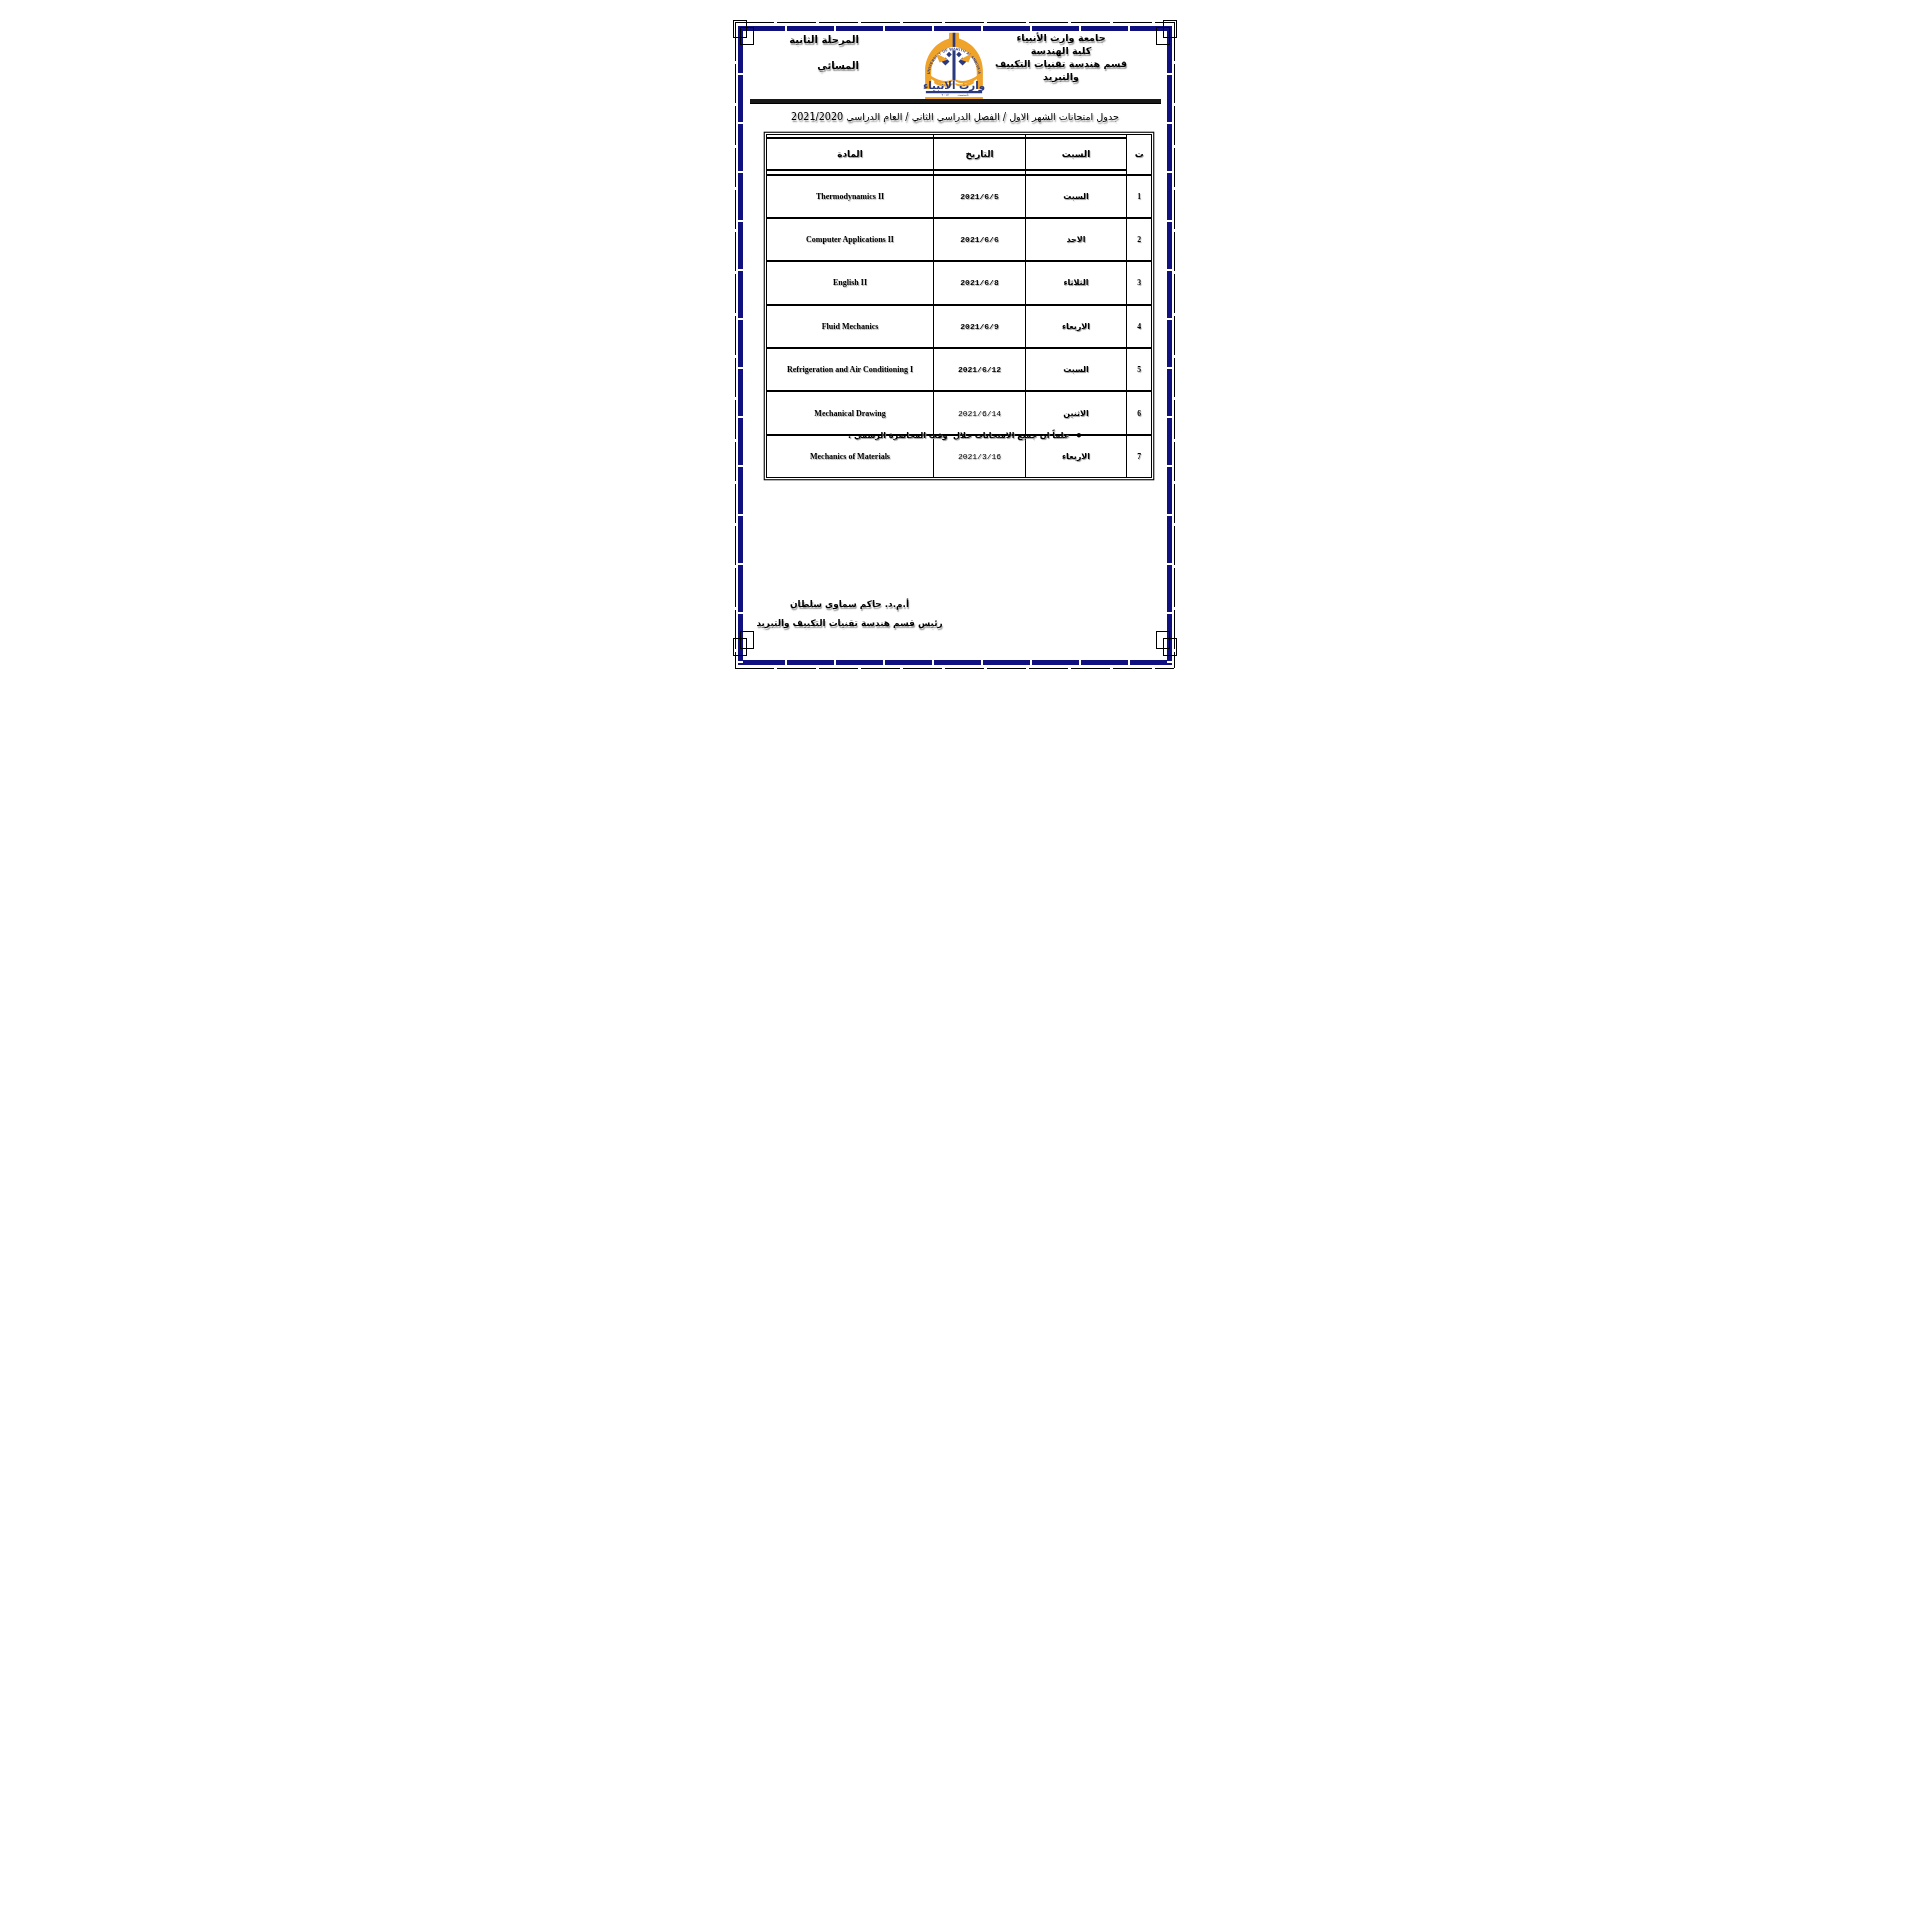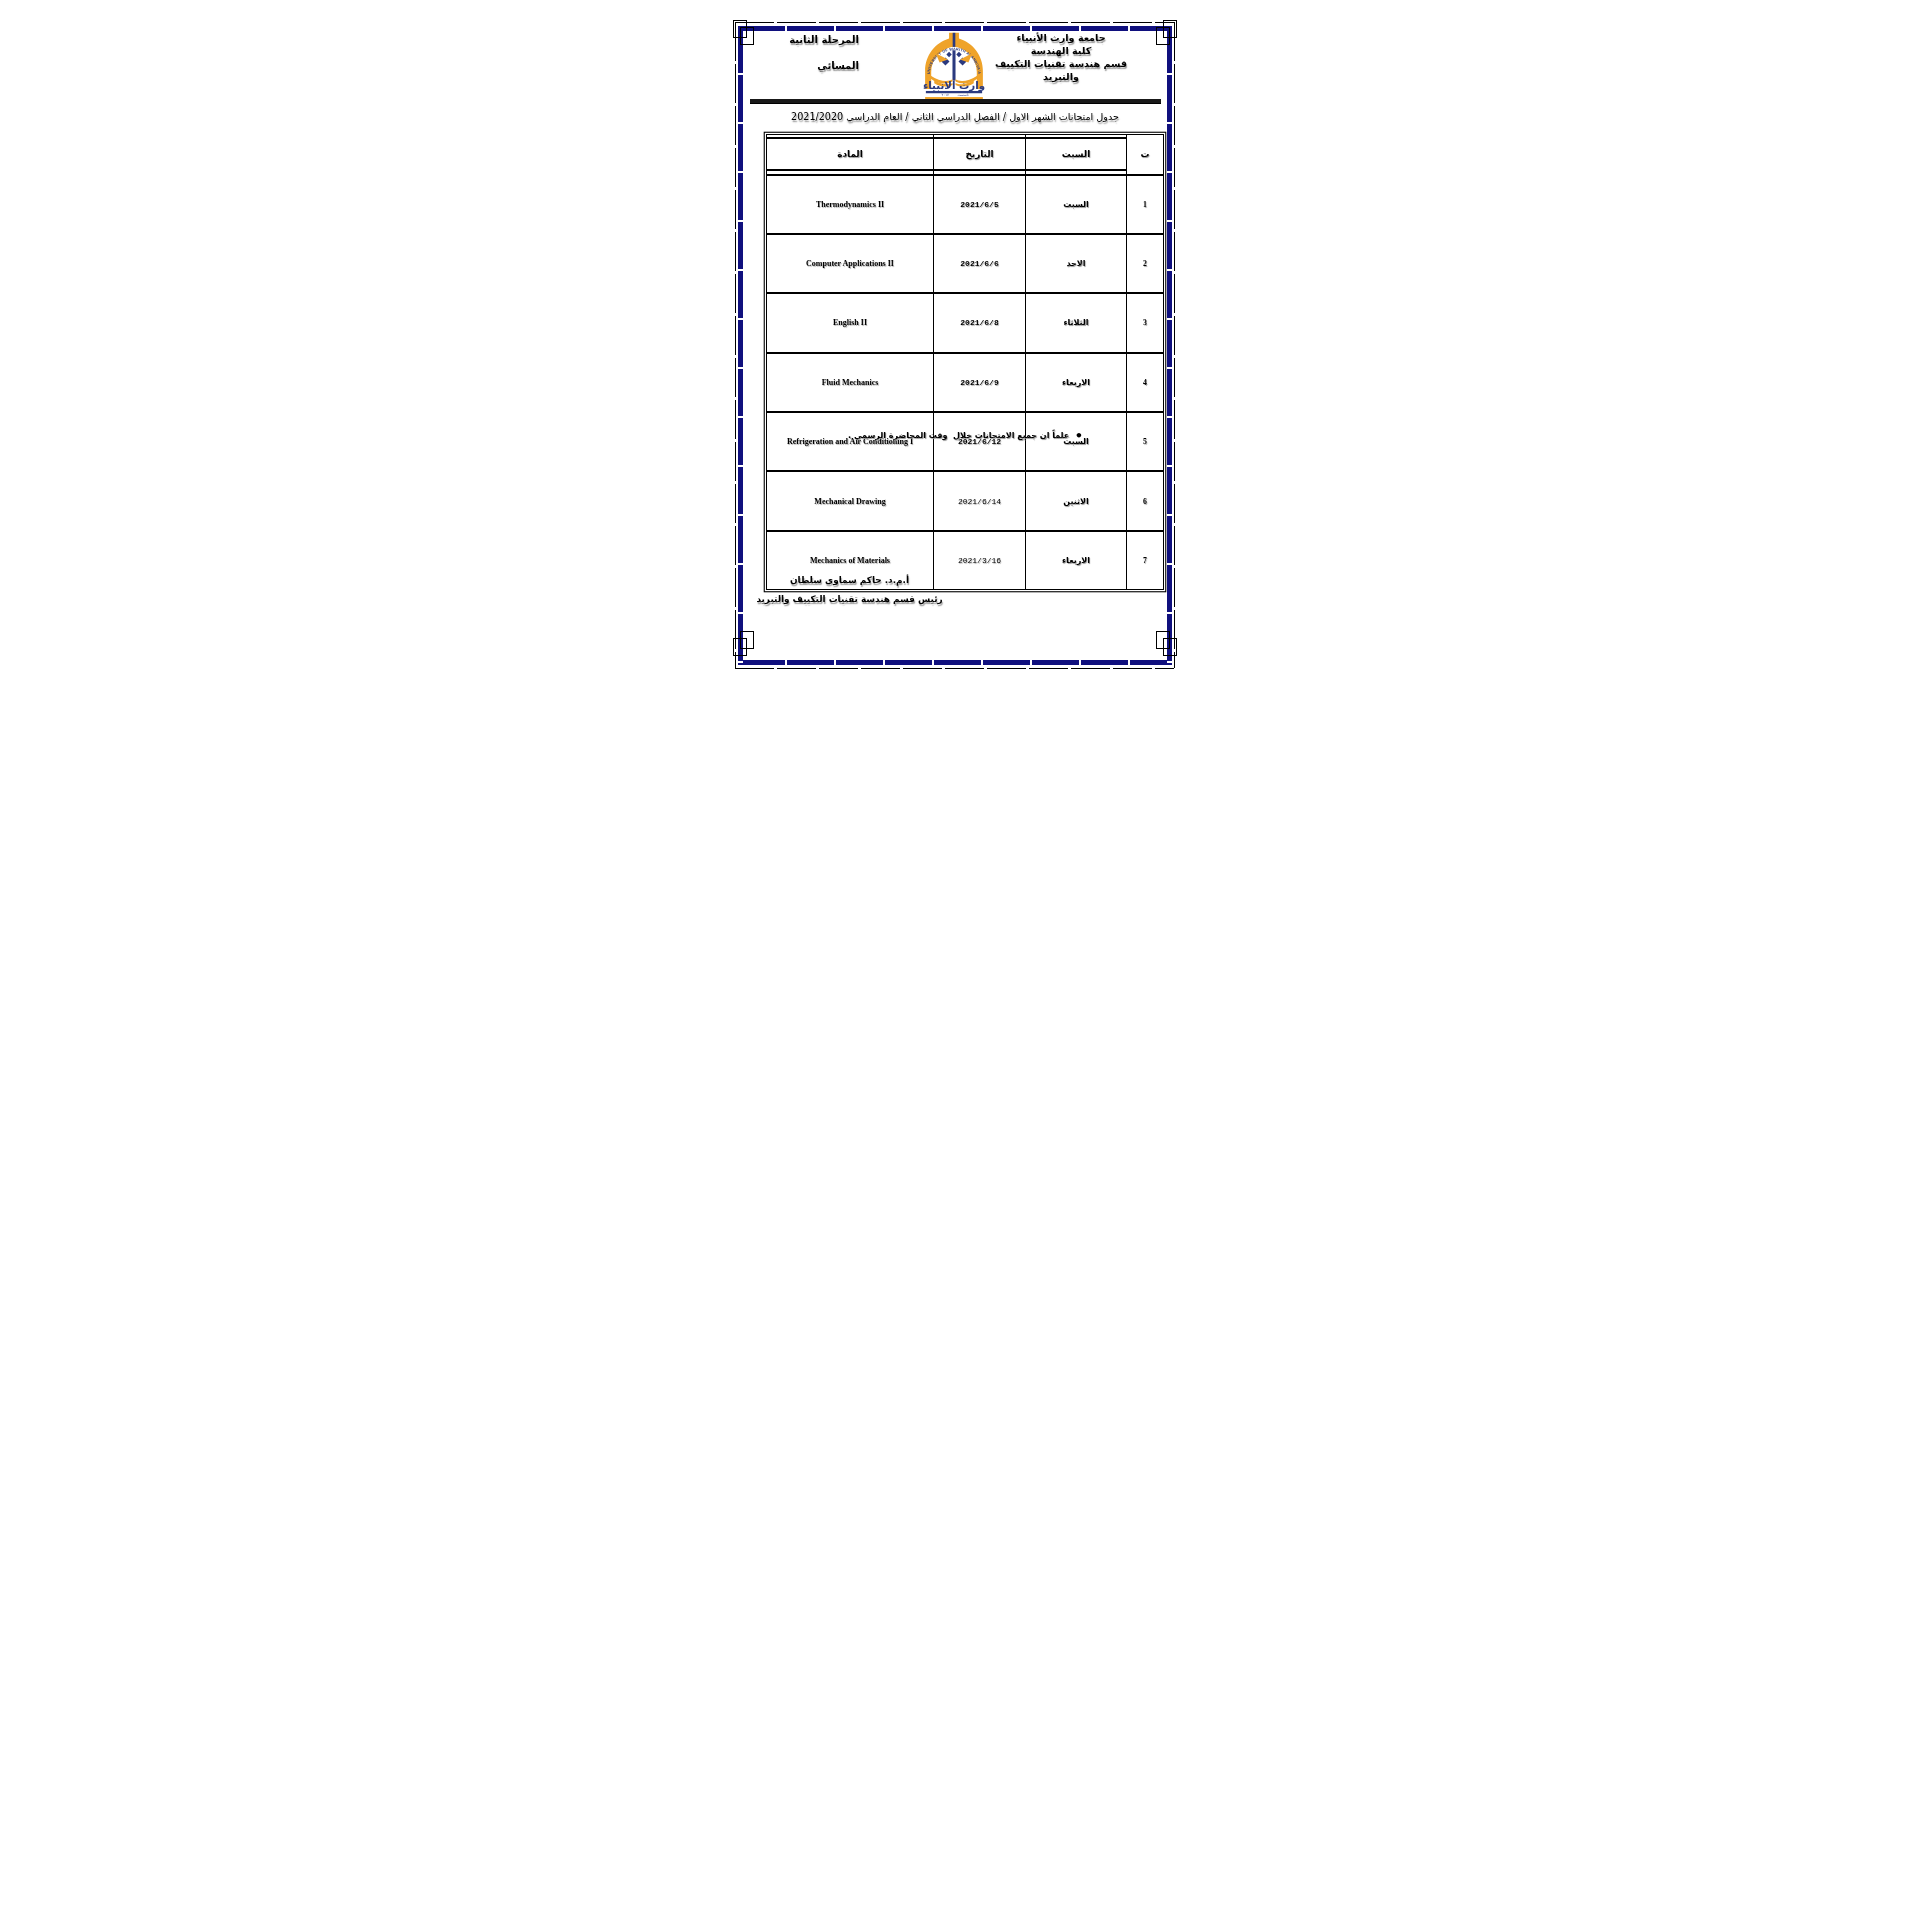--- a/index.html
+++ b/index.html
@@ -22,39 +22,39 @@
   .shift{font-size:10px;margin-top:14.6px;text-shadow:0.8px 1.5px 1.2px #989898;}
   .logo{position:absolute;left:200px;top:31px;width:76px;height:69px;}
   .divider{position:absolute;left:34px;top:99px;width:411px;height:4.2px;background:#191919;border-bottom:0.8px solid #000;}
   
   .title{position:absolute;top:111px;left:0;width:100%;text-align:center;direction:rtl;
          font-size:9.6px;font-weight:normal;text-shadow:0.8px 1.9px 1.5px #8f8f8f;}
   
   .tablewrap{position:absolute;left:50px;top:134px;}
   table.exam{border-collapse:collapse;direction:rtl;background:#fff;border:1.9px solid #000;
              box-shadow:0 0 0 1.2px #fff,0 0 0 2.3px #000;}
-  table.exam th,table.exam td{border:1.2px solid #000;text-align:center;vertical-align:middle;padding:16px;}
+  table.exam th,table.exam td{border:1.2px solid #000;text-align:center;vertical-align:middle;padding:8px;}
   table.exam thead th{height:40px;box-sizing:border-box;padding:2.3px 0;border-bottom:2.3px solid #000;}
   table.exam thead th.h-num{padding:0;}
   .bars{box-sizing:border-box;height:100%;border-top:2.3px solid #000;border-bottom:2.3px solid #000;
         display:flex;align-items:center;justify-content:center;}
   table.exam tbody td{height:25.4px;border-top:2.3px solid #000;}
   .ar{font-family:"DejaVu Sans",sans-serif;font-weight:bold;text-shadow:0.8px 1.2px 0.8px #979797;}
   .hdr-label{font-size:8.9px;}
   .day{font-size:8px;}
   .num{font-family:"Liberation Serif",serif;font-weight:bold;font-size:7.7px;text-shadow:0.8px 0.8px 0.8px #a8a8a8;}
   .date{font-family:Liberation Mono, monospace;font-weight:bold;font-size:8px;direction:ltr;text-shadow:0.8px 0.8px 0.8px #b3b3b3;}
   .date.thin{font-weight:normal;}
   .subj{font-family:"Liberation Serif",serif;font-weight:bold;font-size:8px;direction:ltr;text-shadow:0.8px 0.8px 0.8px #b3b3b3;}
   
   .note{position:absolute;top:431px;right:111px;direction:rtl;font-weight:bold;font-size:8px;
         text-shadow:0.8px 1.2px 0.8px #979797;white-space:pre;}
   .note .bullet{font-size:13px;line-height:0;vertical-align:-2.3px;margin-left:5.4px;text-shadow:none;}
   .sig{position:absolute;top:575px;left:34px;width:199px;text-align:center;direction:rtl;font-weight:bold;}
-  .sig .name{font-size:8.9px;text-shadow:0.8px 1.5px 1.2px #989898;}
+  .sig .name{font-size:8.9px;text-shadow:0.8px 1.5px 1.2px #989898;margin-top:24px;}
   .sig .role{font-size:8.9px;margin-top:9px;text-shadow:0.8px 1.5px 1.2px #989898;}
 </style>
 </head>
 <body>
 
 <div class="page">
 
   <div class="strip blk-h" style="top:22.3px;left:19px;width:439px;"></div>
   <div class="strip blk-h" style="top:668px;left:19px;width:439px;"></div>
   <div class="strip blk-v" style="left:19px;top:22.3px;height:646px;"></div>

